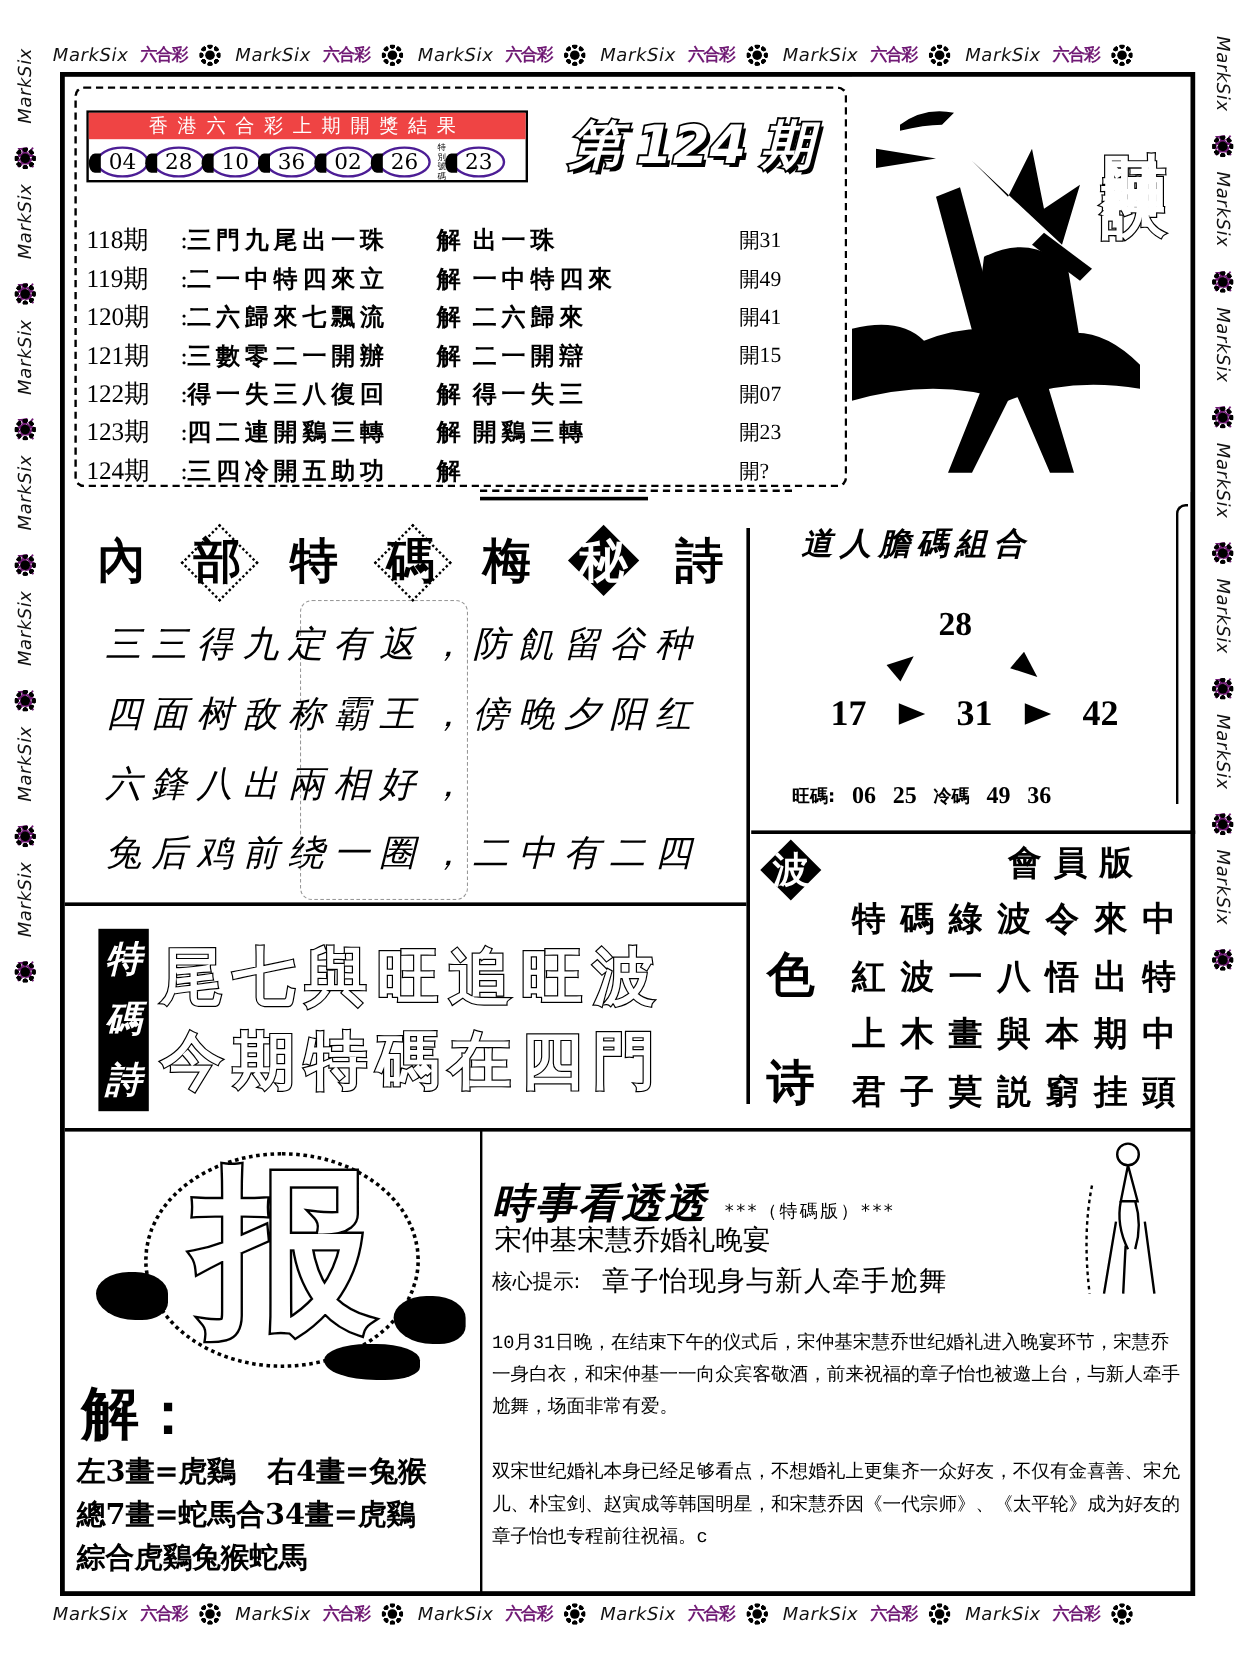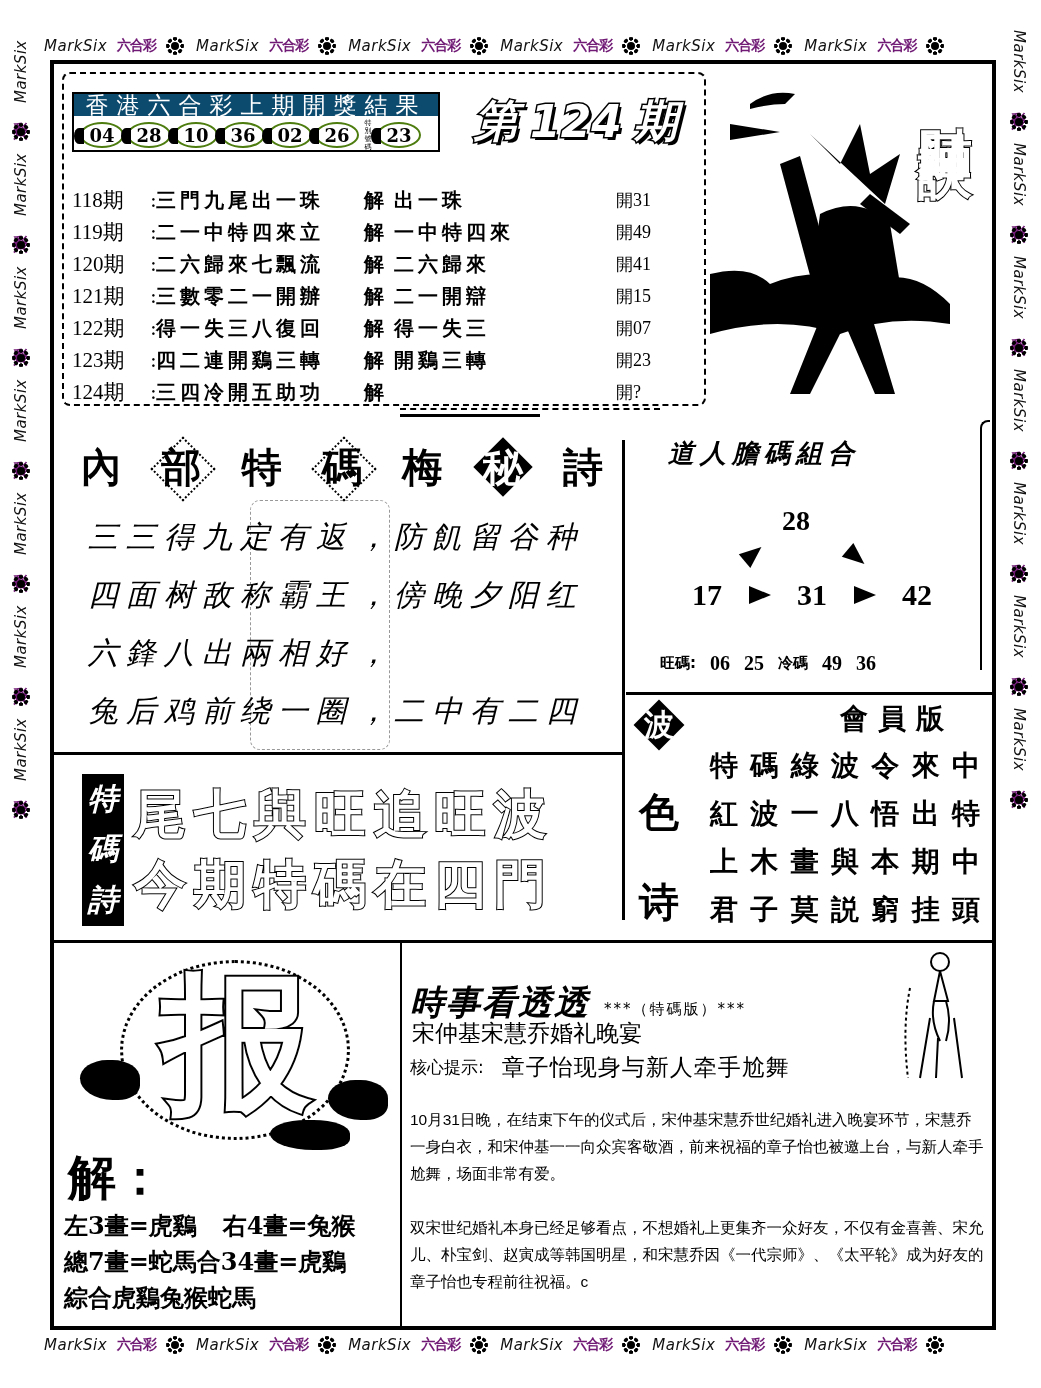--- a/index.html
+++ b/index.html
@@ -30,23 +30,23 @@
                 radial-gradient(circle at 80% 20%, #000 2px, transparent 2.5px),
                 radial-gradient(circle at 20% 80%, #000 2px, transparent 2.5px),
                 radial-gradient(circle at 80% 80%, #000 2px, transparent 2.5px); }
 
   
   .frame { position: absolute; left: 50px; top: 60px; width: 946px; height: 1270px; border: 4px solid #000; }
 
   
   .results-box { position: absolute; left: 62px; top: 72px; width: 644px; height: 334px; border: 2px dashed #000; border-radius: 8px; }
   .results-banner { position: absolute; left: 72px; top: 92px; width: 368px; height: 60px; border: 2px solid #000; }
-  .banner-title { background: #0c4a6e; color: #fff; height: 22px; font-family: "DejaVu Sans", sans-serif; font-size: 23px; letter-spacing: 8px; text-align: center; line-height: 22px; }
+  .banner-title { background: #ef4444; color: #fff; height: 22px; font-family: "DejaVu Sans", sans-serif; font-size: 16px; letter-spacing: 8px; text-align: center; line-height: 22px; }
   .balls { display: flex; align-items: center; gap: 3px; padding: 4px 4px 0 6px; height: 34px; }
-  .ball { width: 44px; height: 26px; border: 2px solid #4d7c0f; border-radius: 50%; display: flex; align-items: center; justify-content: center; font-weight: bold; font-size: 18px; position: relative; }
+  .ball { width: 44px; height: 26px; border: 2px solid #4c1d95; border-radius: 50%; display: flex; align-items: center; justify-content: center; font-weight: normal; font-size: 18px; position: relative; }
   .ball::before { content: ""; position: absolute; left: -8px; top: 4px; width: 10px; height: 16px; background: #000; border-radius: 50% 0 0 50%; }
   .special-label { width: 12px; font-size: 7px; line-height: 8px; font-family: "DejaVu Sans", sans-serif; text-align: center; }
 
   .issue-title { position: absolute; left: 456px; top: 92px; width: 240px; height: 58px; display: flex; align-items: center; justify-content: center; gap: 12px;
     font-family: "DejaVu Sans", sans-serif; font-size: 44px; font-weight: bold; font-style: italic; color: #fff;
     -webkit-text-stroke: 3px #000; paint-order: stroke fill; text-shadow: 3px 3px 0 #000; }
   .issue-title span { color: #fff; }
 
   .history { position: absolute; left: 72px; top: 184px; width: 620px; }
   .history-row { display: flex; height: 32px; align-items: center; font-size: 20px; }
@@ -124,21 +124,21 @@
   .bao-line .gap { width: 26px; }
 
   
   .news-title { position: absolute; left: 410px; top: 952px; display: flex; align-items: baseline; gap: 14px; margin-top: 28px; }
   .news-title .big { font-size: 34px; font-weight: bold; font-style: italic; letter-spacing: 2px; font-family: "DejaVu Sans", sans-serif; }
   .news-title .edition { font-size: 15px; font-family: "DejaVu Sans", sans-serif; letter-spacing: 2px; }
   .news-headline { position: absolute; left: 412px; top: 1018px; font-size: 23px; font-family: "DejaVu Sans", sans-serif; }
   .news-hint { position: absolute; left: 410px; top: 1052px; display: flex; align-items: center; gap: 18px; }
   .news-hint .lbl { font-size: 17px; font-family: "DejaVu Sans", sans-serif; }
   .news-hint .val { font-size: 23px; font-family: Liberation Serif, serif; letter-spacing: 1px; }
-  .news-para { position: absolute; left: 410px; width: 575px; font-size: 15.5px; line-height: 27px; font-family: Liberation Sans, sans-serif; }
+  .news-para { position: absolute; left: 410px; width: 575px; font-size: 15.5px; line-height: 27px; font-family: Liberation Mono, monospace; }
   .para-1 { top: 1106px; }
   .para-2 { top: 1214px; }
   .lady-art { position: absolute; left: 880px; top: 948px; width: 100px; height: 140px; }
 </style>
 </head>
 <body>
 
 <div class="strip strip-top">
     <span class="wm-unit">
       <span class="wm-text">MarkSix</span>

